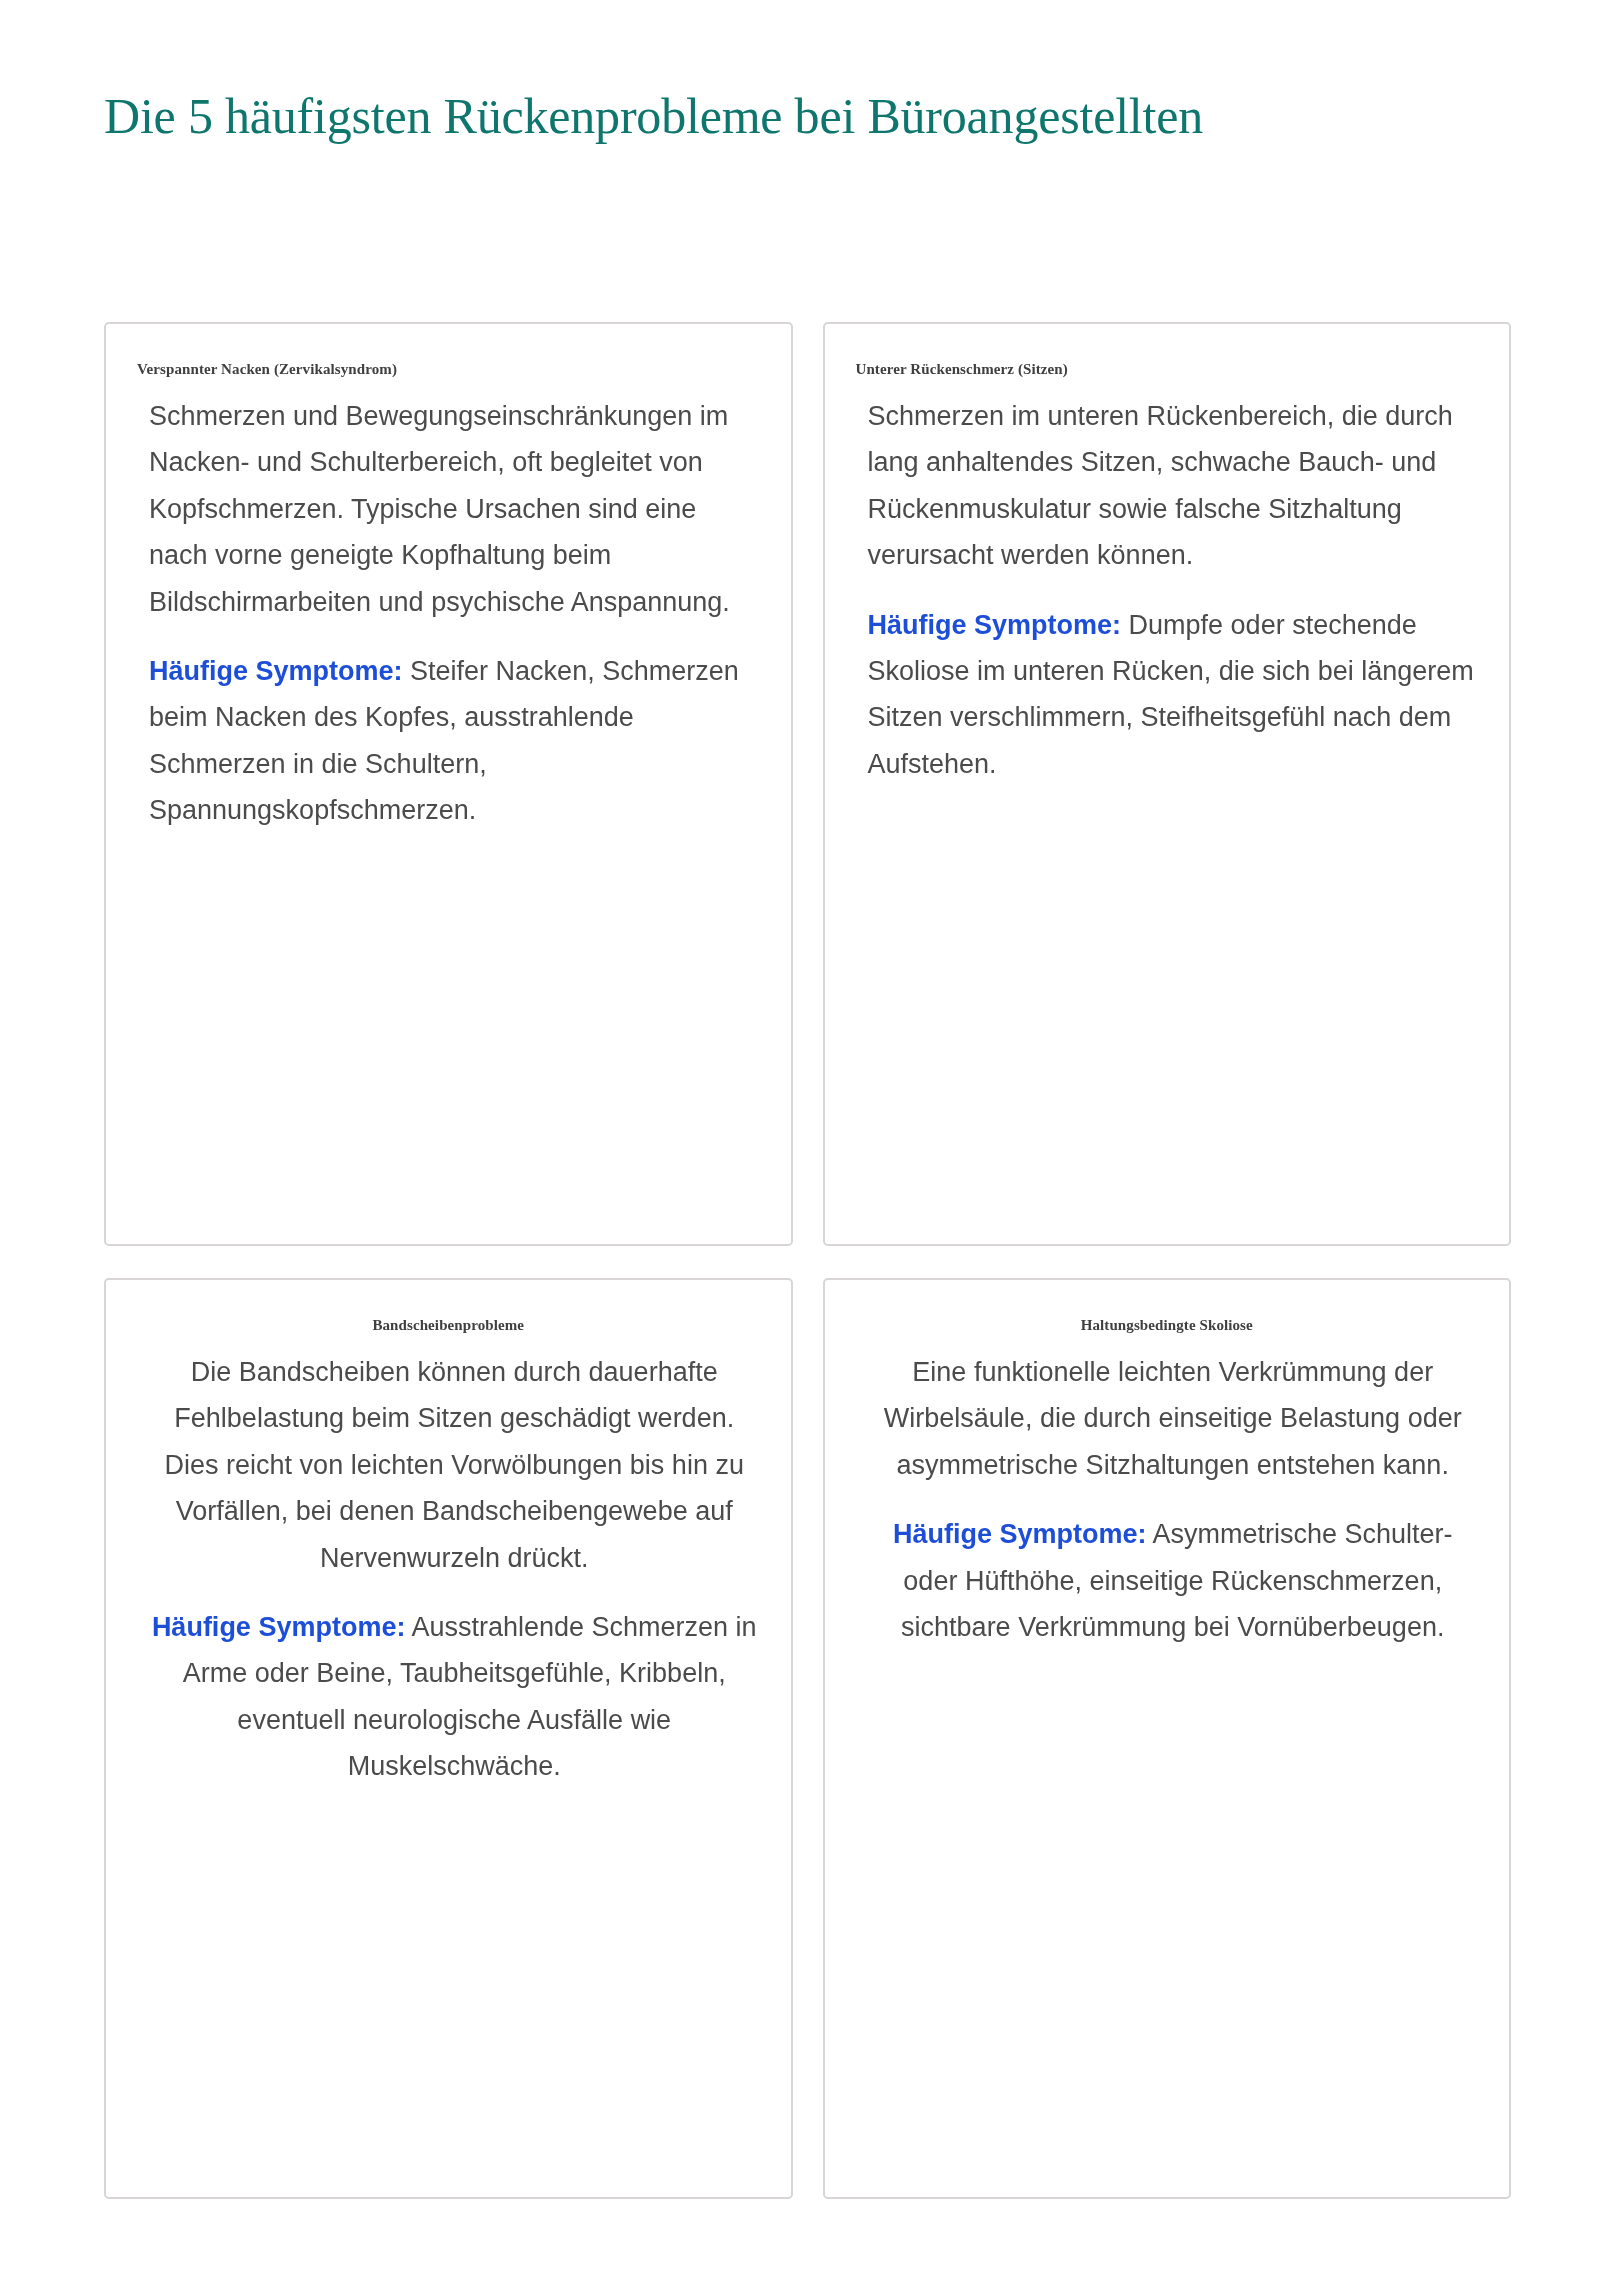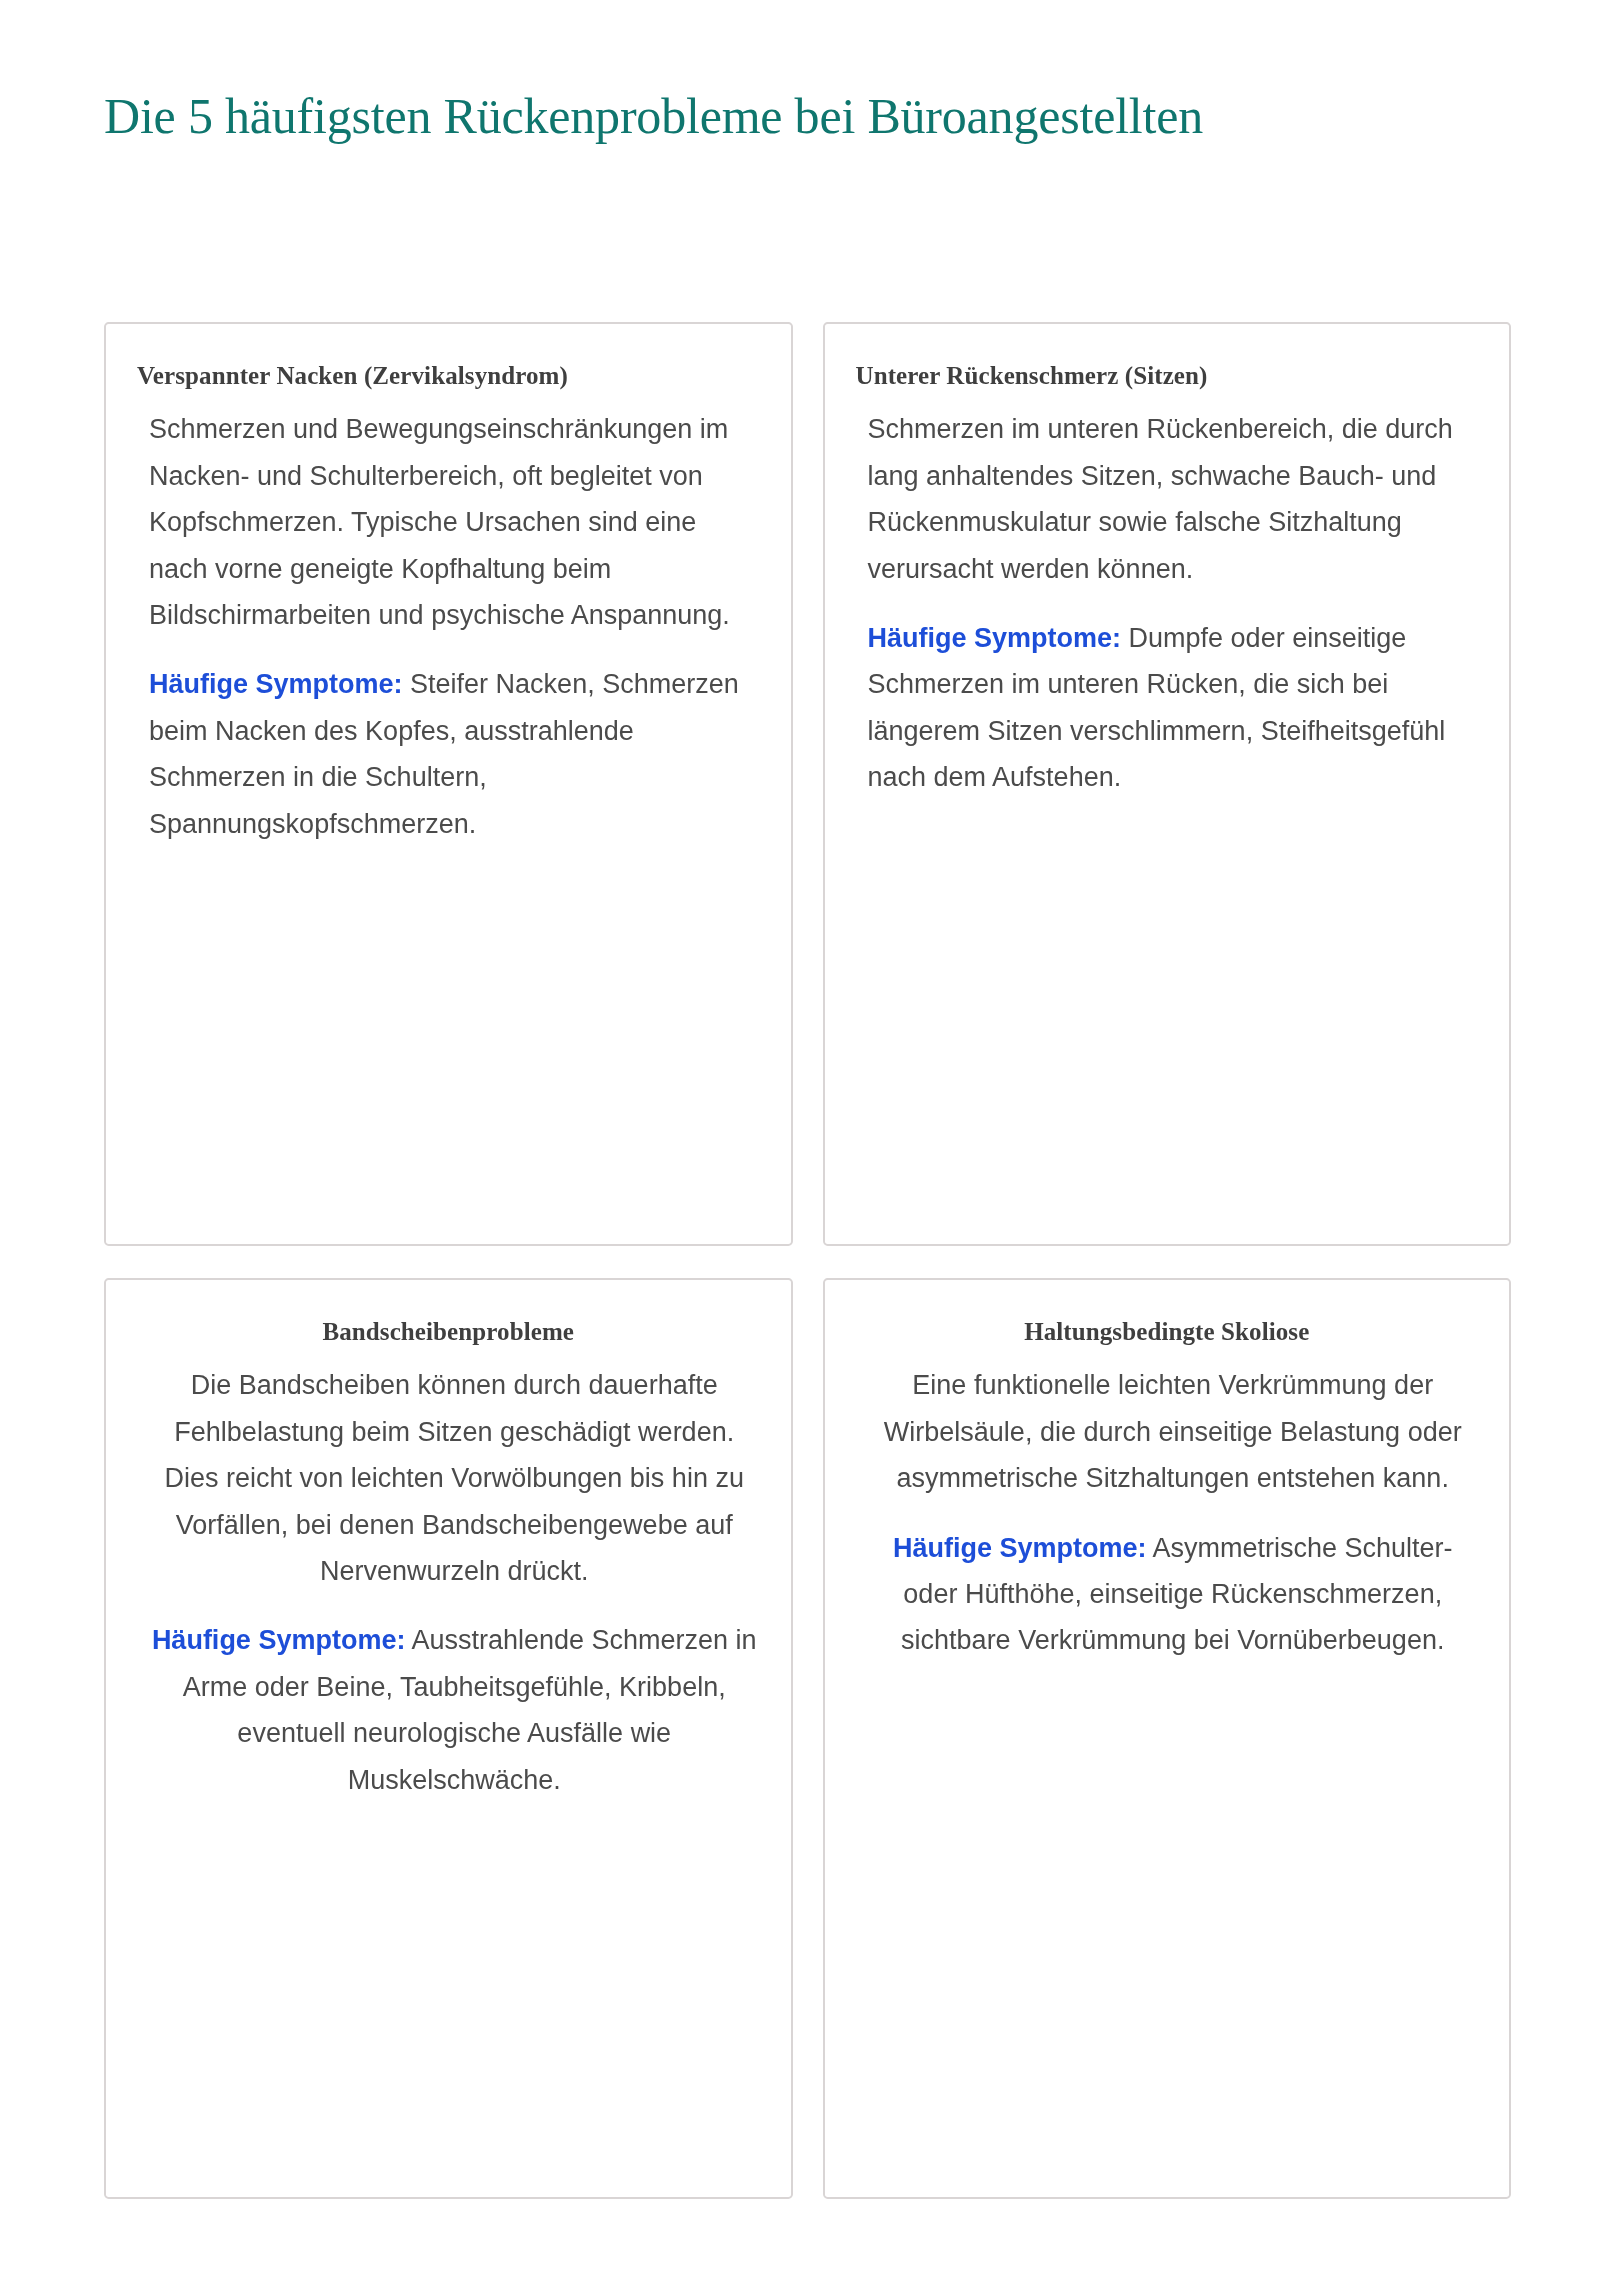--- a/index.html
+++ b/index.html
@@ -40,21 +40,21 @@
     border-radius: 4.7px;
     background: #ffffff;
     padding: 35px 31px 30px 31px;
     min-height: 1v;
   }
   .card-row-1 .card { height: 924px; }
   .card-row-2 .card { height: 921px; text-align: center; }
   .card-heading {
     font-family: "Liberation Serif", serif;
     font-weight: bold;
-    font-size: 25px;
+    font-size: 15px;
     line-height: 1.35;
     color: #3f3f3f;
     letter-spacing: 0.1px;
     margin: 0 0 13.5px 0;
   }
   .card-para {
     font-family: "Liberation Sans", sans-serif;
     font-size: 27px;
     line-height: 1.72;
     color: #4b4b4b;
@@ -93,21 +93,21 @@
         <div class="card">
           <div class="card-heading">Verspannter Nacken (Zervikalsyndrom)</div>
           <p class="card-para">Schmerzen und Bewegungseinschränkungen im Nacken- und Schulterbereich, oft begleitet von Kopfschmerzen. Typische Ursachen sind eine nach vorne geneigte Kopfhaltung beim Bildschirmarbeiten und psychische Anspannung.</p>
           <p class="card-para"><span class="symptom-label">Häufige Symptome:</span> <span>Steifer Nacken, Schmerzen beim Nacken des Kopfes, ausstrahlende Schmerzen in die Schultern, Spannungskopfschmerzen.</span></p>
         </div>
       </div>
       <div class="col">
         <div class="card">
           <div class="card-heading">Unterer Rückenschmerz (Sitzen)</div>
           <p class="card-para">Schmerzen im unteren Rückenbereich, die durch lang anhaltendes Sitzen, schwache Bauch- und Rückenmuskulatur sowie falsche Sitzhaltung verursacht werden können.</p>
-          <p class="card-para"><span class="symptom-label">Häufige Symptome:</span> <span>Dumpfe oder einseitige Schmerzen im unteren Rücken, die sich bei längerem Sitzen verschlimmern, Steifheitsgefühl nach dem Aufstehen.</span></p>
+          <p class="card-para"><span class="symptom-label">Häufige Symptome:</span> <span>Dumpfe oder stechende Skoliose im unteren Rücken, die sich bei längerem Sitzen verschlimmern, Steifheitsgefühl nach dem Aufstehen.</span></p>
         </div>
       </div>
     </div>
 
     <div class="row card-row-2">
       <div class="col">
         <div class="card">
           <div class="card-heading">Bandscheibenprobleme</div>
           <p class="card-para">Die Bandscheiben können durch dauerhafte Fehlbelastung beim Sitzen geschädigt werden. Dies reicht von leichten Vorwölbungen bis hin zu Vorfällen, bei denen Bandscheibengewebe auf Nervenwurzeln drückt.</p>
           <p class="card-para"><span class="symptom-label">Häufige Symptome:</span> <span>Ausstrahlende Schmerzen in Arme oder Beine, Taubheitsgefühle, Kribbeln, eventuell neurologische Ausfälle wie Muskelschwäche.</span></p>

